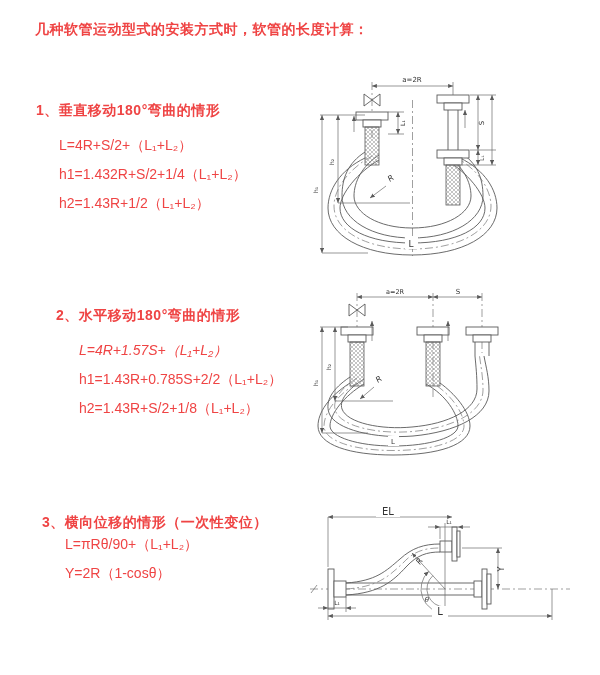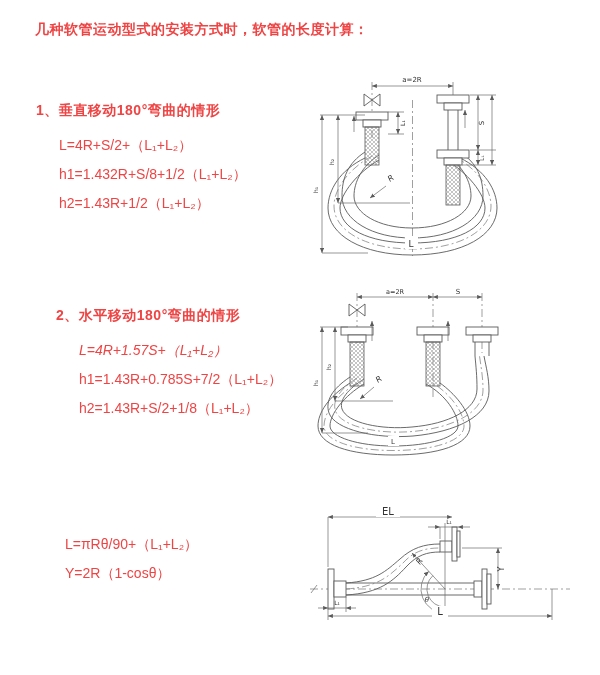--- a/index.html
+++ b/index.html
@@ -19,33 +19,34 @@
 </head>
 <body>
 
 <div class="page">
 
   <div class="title">几种软管运动型式的安装方式时，软管的长度计算：</div>
 
   <div class="section" style="left:36px;top:102px;">
     <div class="sec-heading">1、垂直移动180°弯曲的情形</div>
     <div class="formula" style="margin-top:13px;">L=4R+S/2+（L₁+L₂）</div>
-    <div class="formula">h1=1.432R+S/8+1/2（L₁+L₂）</div>
+    <div class="formula">h1=1.432R+S/2+1/4（L₁+L₂）</div>
     <div class="formula">h2=1.43R+1/2（L₁+L₂）</div>
   </div>
 
   <div class="section" style="left:56px;top:307px;">
     <div class="sec-heading">2、水平移动180°弯曲的情形</div>
     <div class="formula" style="margin-top:13px;font-style:italic;">L=4R+1.57S+（L₁+L₂）</div>
-    <div class="formula">h1=1.43R+0.785S+7/2（L₁+L₂）</div>
+    <div class="formula">h1=1.43R+0.785S+2/2（L₁+L₂）</div>
     <div class="formula">h2=1.43R+S/2+1/8（L₁+L₂）</div>
   </div>
 
   <div class="section" style="left:42px;top:514px;">
-    <div class="formula" style="margin-top:16px;text-align:center;">L=πRθ/90+（L₁+L₂）</div>
+    <div class="sec-heading">3、横向位移的情形（一次性变位）</div>
+    <div class="formula" style="margin-top:0;">L=πRθ/90+（L₁+L₂）</div>
     <div class="formula">Y=2R（1-cosθ）</div>
   </div>
 
   <svg class="diagram" style="left:310px;top:70px;" width="285" height="190" viewBox="0 0 285 190">
     <defs>
       <marker id="m1e" orient="auto" markerWidth="9" markerHeight="8" refX="7" refY="3">
         <path d="M0,0 L7,3 L0,6 Z" fill="#5a5a5a"></path>
       </marker>
       <marker id="m1s" orient="auto" markerWidth="9" markerHeight="8" refX="0" refY="3">
         <path d="M7,0 L0,3 L7,6 Z" fill="#5a5a5a"></path>

